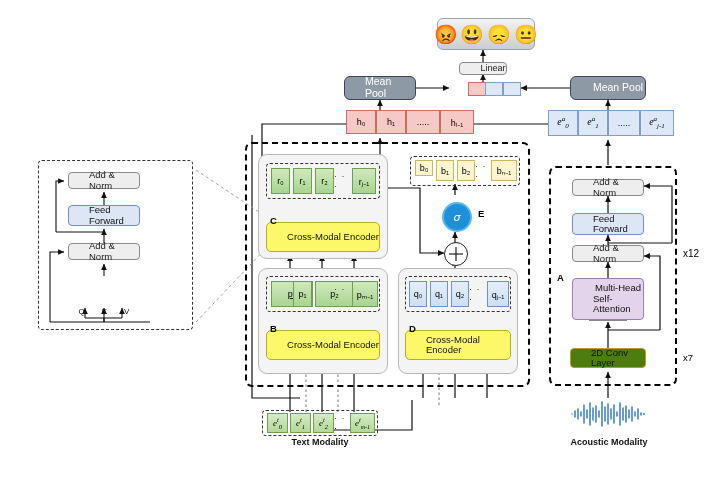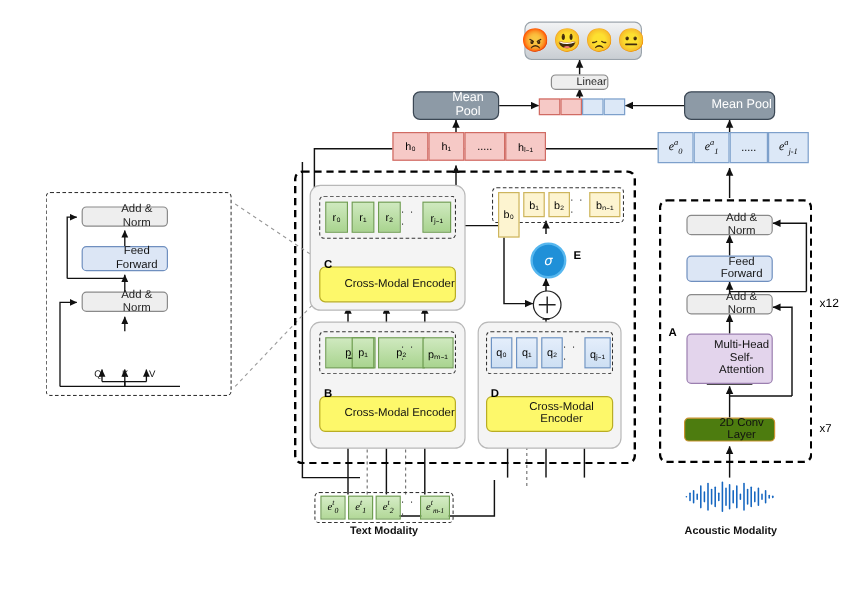--- a/index.html
+++ b/index.html
@@ -2,38 +2,38 @@
 <html><head>
 <meta charset="utf-8">
 <style>
   html,body{margin:0;padding:0;background:#ffffff;}
   body{width:720px;height:492px;position:relative;overflow:hidden;
        font-family:"Liberation Sans",sans-serif;color:#000;}
   #stage{position:absolute;left:0;top:0;width:720px;height:492px;}
 
   
   .box{position:absolute;box-sizing:border-box;display:flex;align-items:center;
-       justify-content:center;text-align:center;border:1px solid #555;
+       justify-content:center;border:1px solid #555;
        border-radius:4px;font-size:9.5px;line-height:1.1;padding-left:20px;}
   .box-gray{background:#eeeeee;border-color:#8a8a8a;color:#222;}
   .box-blue{background:#dce6f5;border-color:#6f8fbf;color:#111;}
   .box-lblue{background:#b9dcea;border-color:#4b88a5;color:#111;}
   .box-purple{background:#e3d4ec;border-color:#9b7fb0;color:#111;}
   .box-orange{background:#4d7c0f;border-color:#c8922e;color:#111;}
   .box-yellow{background:#fdf86a;border-color:#b9ad24;color:#111;border-radius:5px;}
   .box-slate{background:#8d9aa6;border:1px solid #3b4754;color:#ffffff;
              border-radius:6px;font-size:10.5px;font-weight:400;}
 
   
   .tok{position:absolute;box-sizing:border-box;display:flex;align-items:center;
        justify-content:center;font-size:9px;border:1px solid #888;}
   .tok-green{background:linear-gradient(180deg,#cfe9bf,#a9d48f);border-color:#6f9e51;}
   .tok-blue{background:linear-gradient(180deg,#e4eefb,#cddff3);border-color:#6d93c4;}
   .tok-yellow{background:#fdf4d0;border-color:#cdb55e;}
-  .tok-pink{background:#f6c9c6;border-color:#d06b63;}
+  .tok-pink{background:#f6c9c6;border-color:#d06b63;margin-left:19px;}
   .tok-lblue{background:#dce8f7;border-color:#7da0cb;}
   .tok-tgreen{background:linear-gradient(180deg,#d5ecc6,#b2d898);border-color:#6f9e51;}
   .dots{position:absolute;font-size:9px;letter-spacing:1px;color:#333;
         display:flex;align-items:center;justify-content:center;}
 
   
   .dash-thin{position:absolute;box-sizing:border-box;border:1.3px dashed #333;border-radius:4px;}
   .dash-thick{position:absolute;box-sizing:border-box;border:2.6px dashed #000;border-radius:7px;}
   .round-gray{position:absolute;box-sizing:border-box;border:1px solid #b8b8b8;
               background:#f4f4f4;border-radius:9px;}
@@ -247,21 +247,21 @@
     <div class="tok tok-blue" style="position:absolute;left:78px;top:0;width:22px;height:26px;">qⱼ₋₁</div>
   </div>
 
   <div class="box box-yellow" style="left:405px;top:330px;width:106px;height:30px;">
     <span>Cross-Modal Encoder</span>
   </div>
   <div class="lbl-b" style="left:409px;top:323px;">D</div>
 
   <div class="dash-thin" style="left:410px;top:156px;width:110px;height:30px;"></div>
   <div style="position:absolute;left:415px;top:160px;">
-    <div class="tok tok-yellow" style="position:absolute;left:0;top:0;width:18px;height:38px;">b₀</div>
+    <div class="tok tok-yellow" style="position:absolute;left:0;top:0;width:18px;height:16px;">b₀</div>
     <div class="tok tok-yellow" style="position:absolute;left:21px;top:0;width:18px;height:21px;">b₁</div>
     <div class="tok tok-yellow" style="position:absolute;left:42px;top:0;width:18px;height:21px;">b₂</div>
     <div class="dots" style="left:60px;top:0;width:16px;height:21px;">· · ·</div>
     <div class="tok tok-yellow" style="position:absolute;left:76px;top:0;width:26px;height:21px;">bₙ₋₁</div>
   </div>
 
   <div class="sigma" style="left:442px;top:202px;width:26px;height:26px;">σ</div>
   <div class="lbl-b" style="left:478px;top:208px;">E</div>
 
   <div class="plusnode" style="left:444px;top:242px;width:22px;height:22px;">

